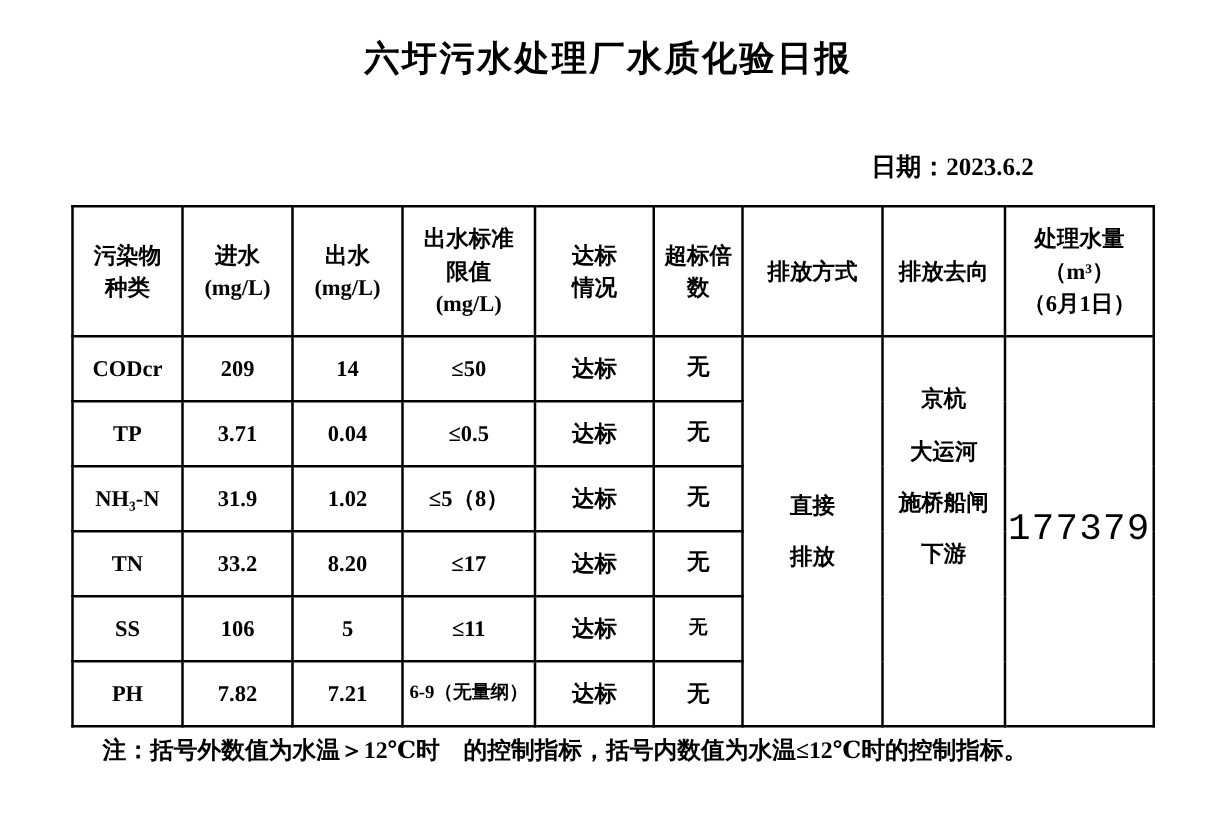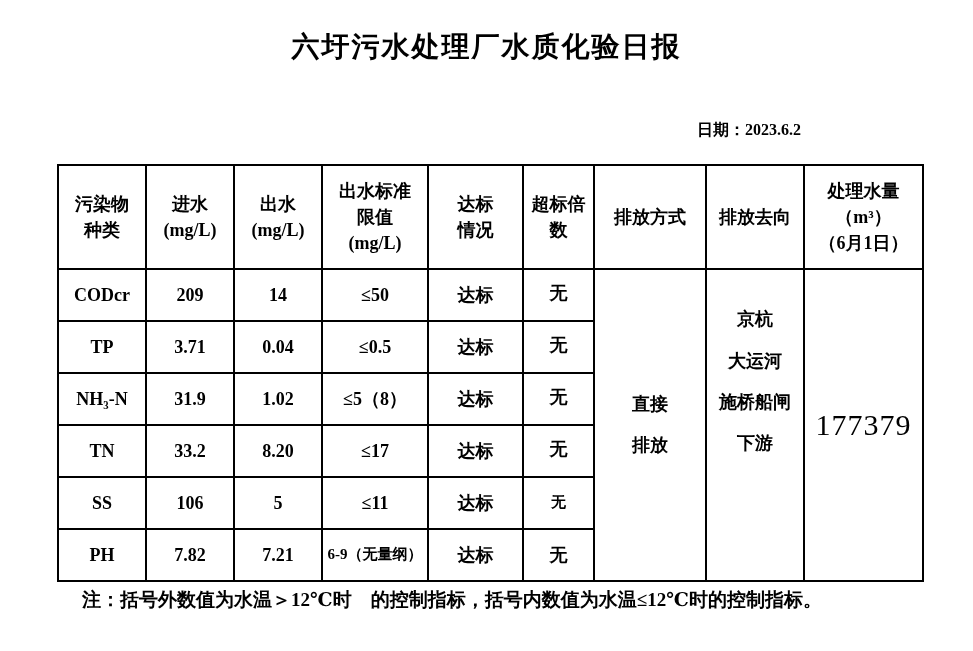--- a/index.html
+++ b/index.html
@@ -14,42 +14,42 @@
     position:absolute; top:28px; left:0; width:973px;
     text-align:center; font-size:28px; font-weight:bold; letter-spacing:2px;
   }
 
   .sampling {
     position:absolute; top:120px; left:88px;
     font-size:20px; font-weight:bold;
   }
   .date {
     position:absolute; top:120px; left:697px;
-    font-size:16px; font-weight:bold;
+    font-size:20px; font-weight:bold;
   }
 
   table.report {
     position:absolute; left:57px; top:164px;
     border-collapse:collapse; table-layout:fixed;
   }
   .report th, .report td {
     border:2px solid #000000;
     text-align:center; vertical-align:middle;
     padding:0; white-space:pre-line;
     font-weight:bold; font-size:18px; line-height:1.45;
     overflow:hidden;
   }
   .report thead tr { height:104px; }
   .report tbody tr { height:52px; }
 
   
   td.merged-cell .inner { display:block; line-height:2.3; }
   td.merged-cell .shift-up { transform:translateY(-43px); }
   td.volume-cell {
-    font-family:Liberation Serif, serif;
+    font-family:Liberation Mono, monospace;
     font-weight:normal; font-size:30px; letter-spacing:1px; white-space:nowrap;
   }
 
   
   .report tbody tr:nth-child(6) td:nth-child(4) { font-size:15px; }  
   .report tbody tr:nth-child(5) td:nth-child(6) { font-size:15px; }  
   .report tbody tr:nth-child(1) td:nth-child(6),
   .report tbody tr:nth-child(2) td:nth-child(6),
   .report tbody tr:nth-child(3) td:nth-child(6),
   .report tbody tr:nth-child(4) td:nth-child(6) { vertical-align:top; padding-top:10px; }

